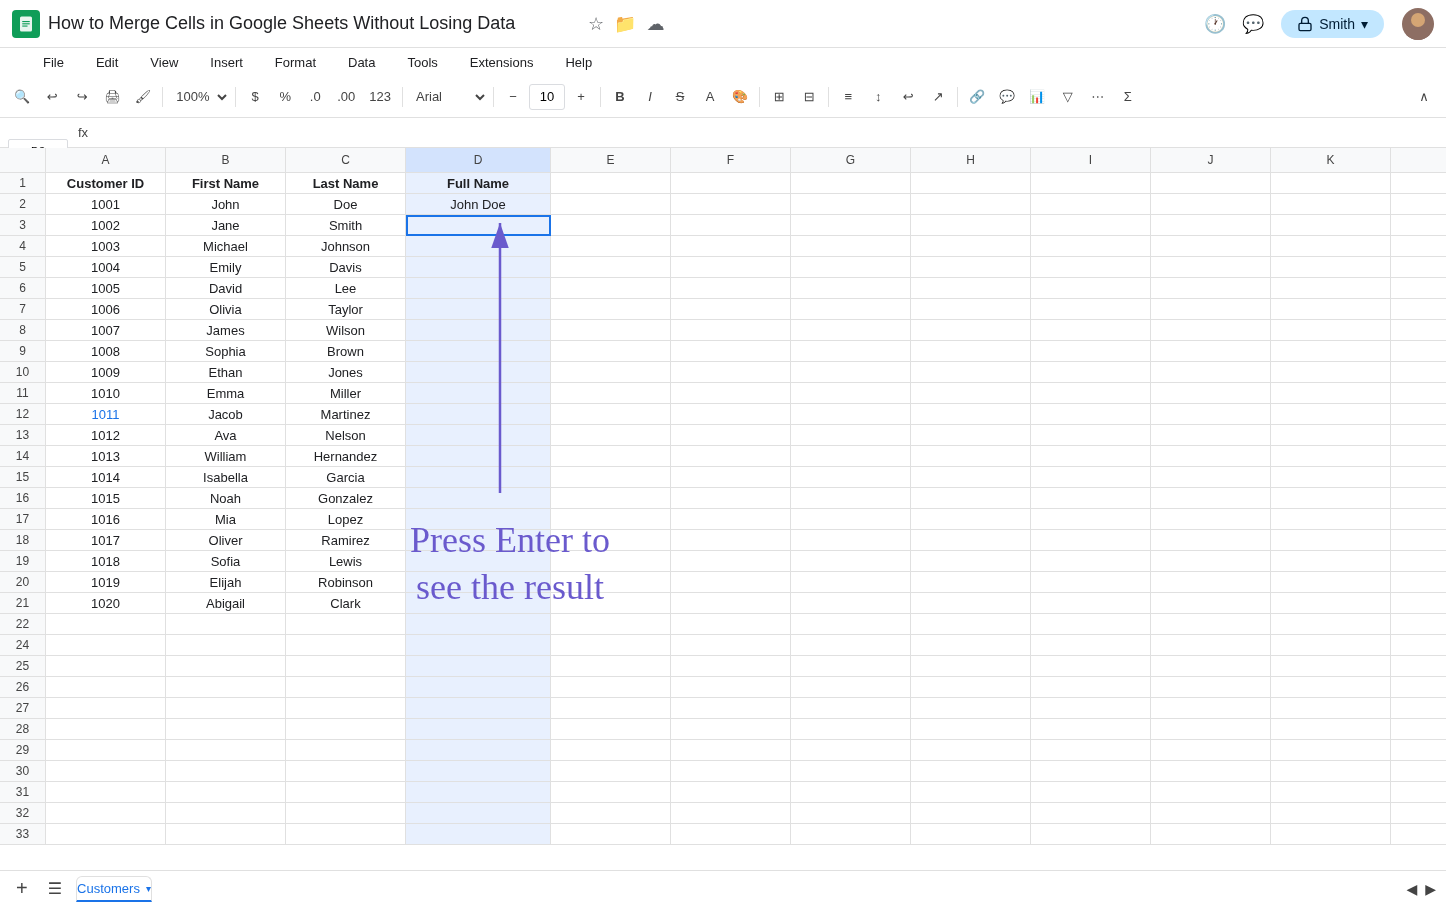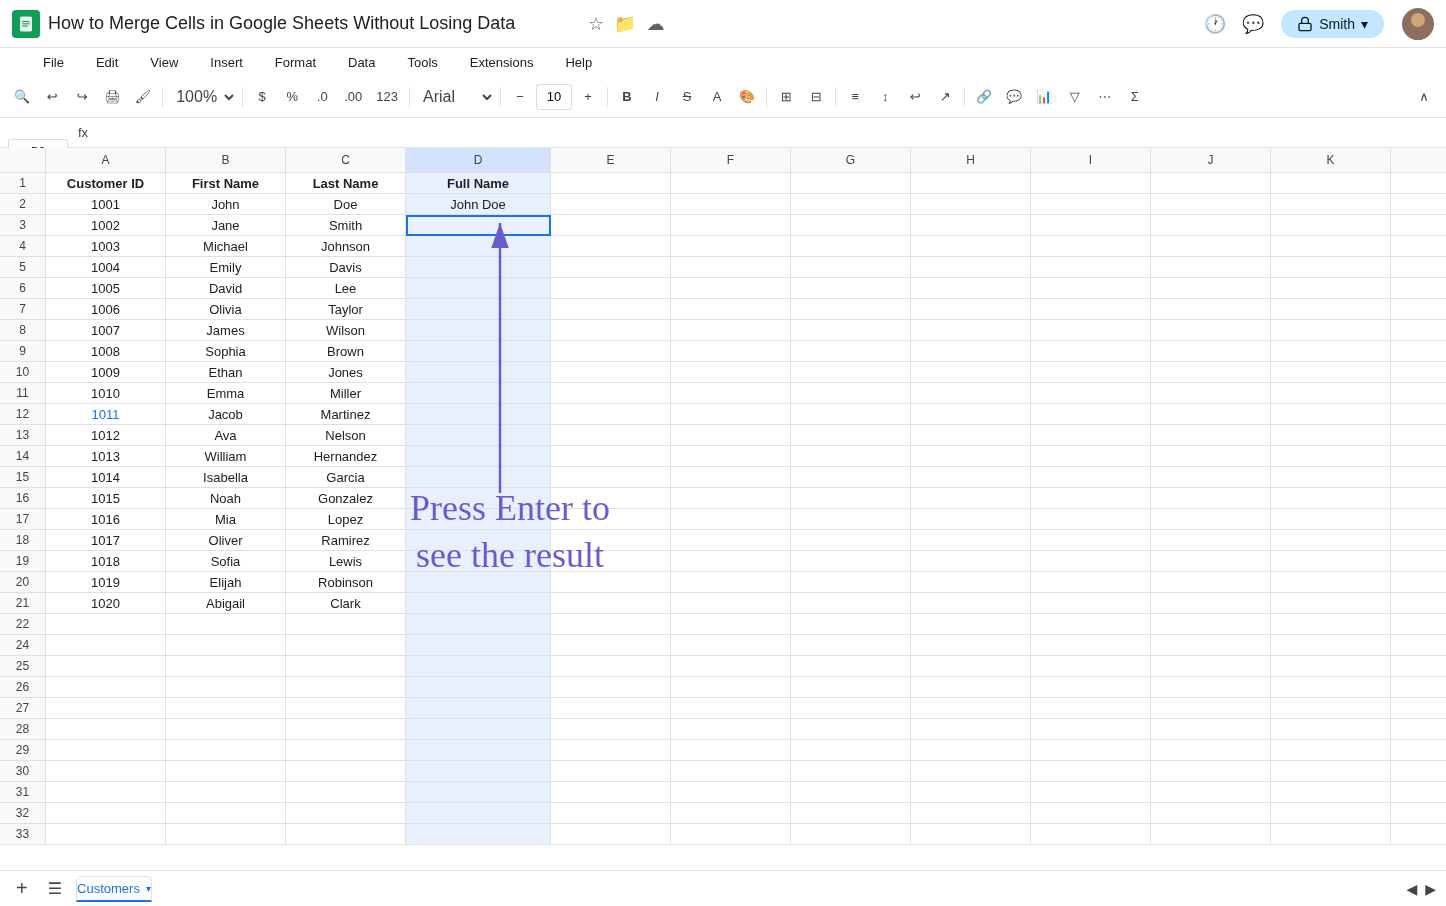--- a/index.html
+++ b/index.html
@@ -24,21 +24,21 @@
       display: flex; align-items: center; padding: 0 35px; height: 28px; background: #fff; gap: 16px;
     }
     .menu-item { padding: 3px 8px; font-size: 13px; color: #202124; cursor: pointer; border-radius: 4px; }
 
     
     #toolbar {
       display: flex; align-items: center; padding: 2px 8px; height: 42px; background: #fff; border-bottom: 1px solid #e0e0e0; gap: 2px; flex-wrap: nowrap; overflow: hidden;
     }
     .toolbar-btn { padding: 4px 6px; font-size: 13px; color: #444; cursor: pointer; border-radius: 4px; border: none; background: transparent; display: flex; align-items: center; justify-content: center; min-width: 28px; height: 28px; }
     .toolbar-separator { width: 1px; height: 20px; background: #e0e0e0; margin: 0 3px; }
-    .toolbar-select { border: none; background: transparent; font-size: 16px; color: #444; cursor: pointer; padding: 2px 4px; height: 26px; }
+    .toolbar-select { border: none; background: transparent; font-size: 13px; color: #444; cursor: pointer; padding: 2px 4px; height: 26px; }
     .font-size-input { width: 36px; border: 1px solid #dadce0; border-radius: 3px; text-align: center; font-size: 13px; padding: 2px; height: 26px; }
 
     
     #formula-bar {
       display: flex; align-items: center; padding: 0 8px; height: 30px; border-bottom: 1px solid #e0e0e0; background: #fff; gap: 6px;
     }
     #cell-ref { width: 60px; border: 1px solid #dadce0; text-align: center; font-size: 11px; padding: 2px 4px; height: 24px; border-radius: 2px; margin-top: 36px; }
     #formula-icon { color: #444; font-size: 13px; padding: 0 4px; }
     #formula-input { flex: 1; border: none; font-size: 13px; padding: 2px 4px; outline: none; color: #202124; }
 
@@ -269,21 +269,21 @@
     <svg style="position:absolute; top:0; left:0; pointer-events:none; z-index:50; width:100%; height:100%;">
 
       <defs>
         <marker id="arrowhead" markerWidth="10" markerHeight="7" refX="10" refY="3.5" orient="auto">
           <polygon points="0 0, 10 3.5, 0 7" fill="#6a5acd"></polygon>
         </marker>
       </defs>
       <line x1="500" y1="320" x2="500" y2="50" stroke="#6a5acd" stroke-width="2.5" marker-end="url(#arrowhead)"></line>
     </svg>
 
-    <div style="position:absolute; top:312px; left:410px; pointer-events:none; z-index:50; color:#6a5acd; font-size:36px; font-family: 'Comic Sans MS', 'Chalkboard SE', cursive; line-height:1.3; text-align:center; font-weight:400;">
+    <div style="position:absolute; top:344px; left:410px; pointer-events:none; z-index:50; color:#6a5acd; font-size:36px; font-family: 'Comic Sans MS', 'Chalkboard SE', cursive; line-height:1.3; text-align:center; font-weight:400;">
       Press Enter to<br>see the result
     </div>
 
     <div id="data-rows">
         <div class="grid-row">
       <div class="row-num">4</div>
       <div class="cell col-a center" style="">1003</div>
       <div class="cell col-b center">Michael</div>
       <div class="cell col-c center">Johnson</div>
       <div class="cell col-d active-col"></div>

